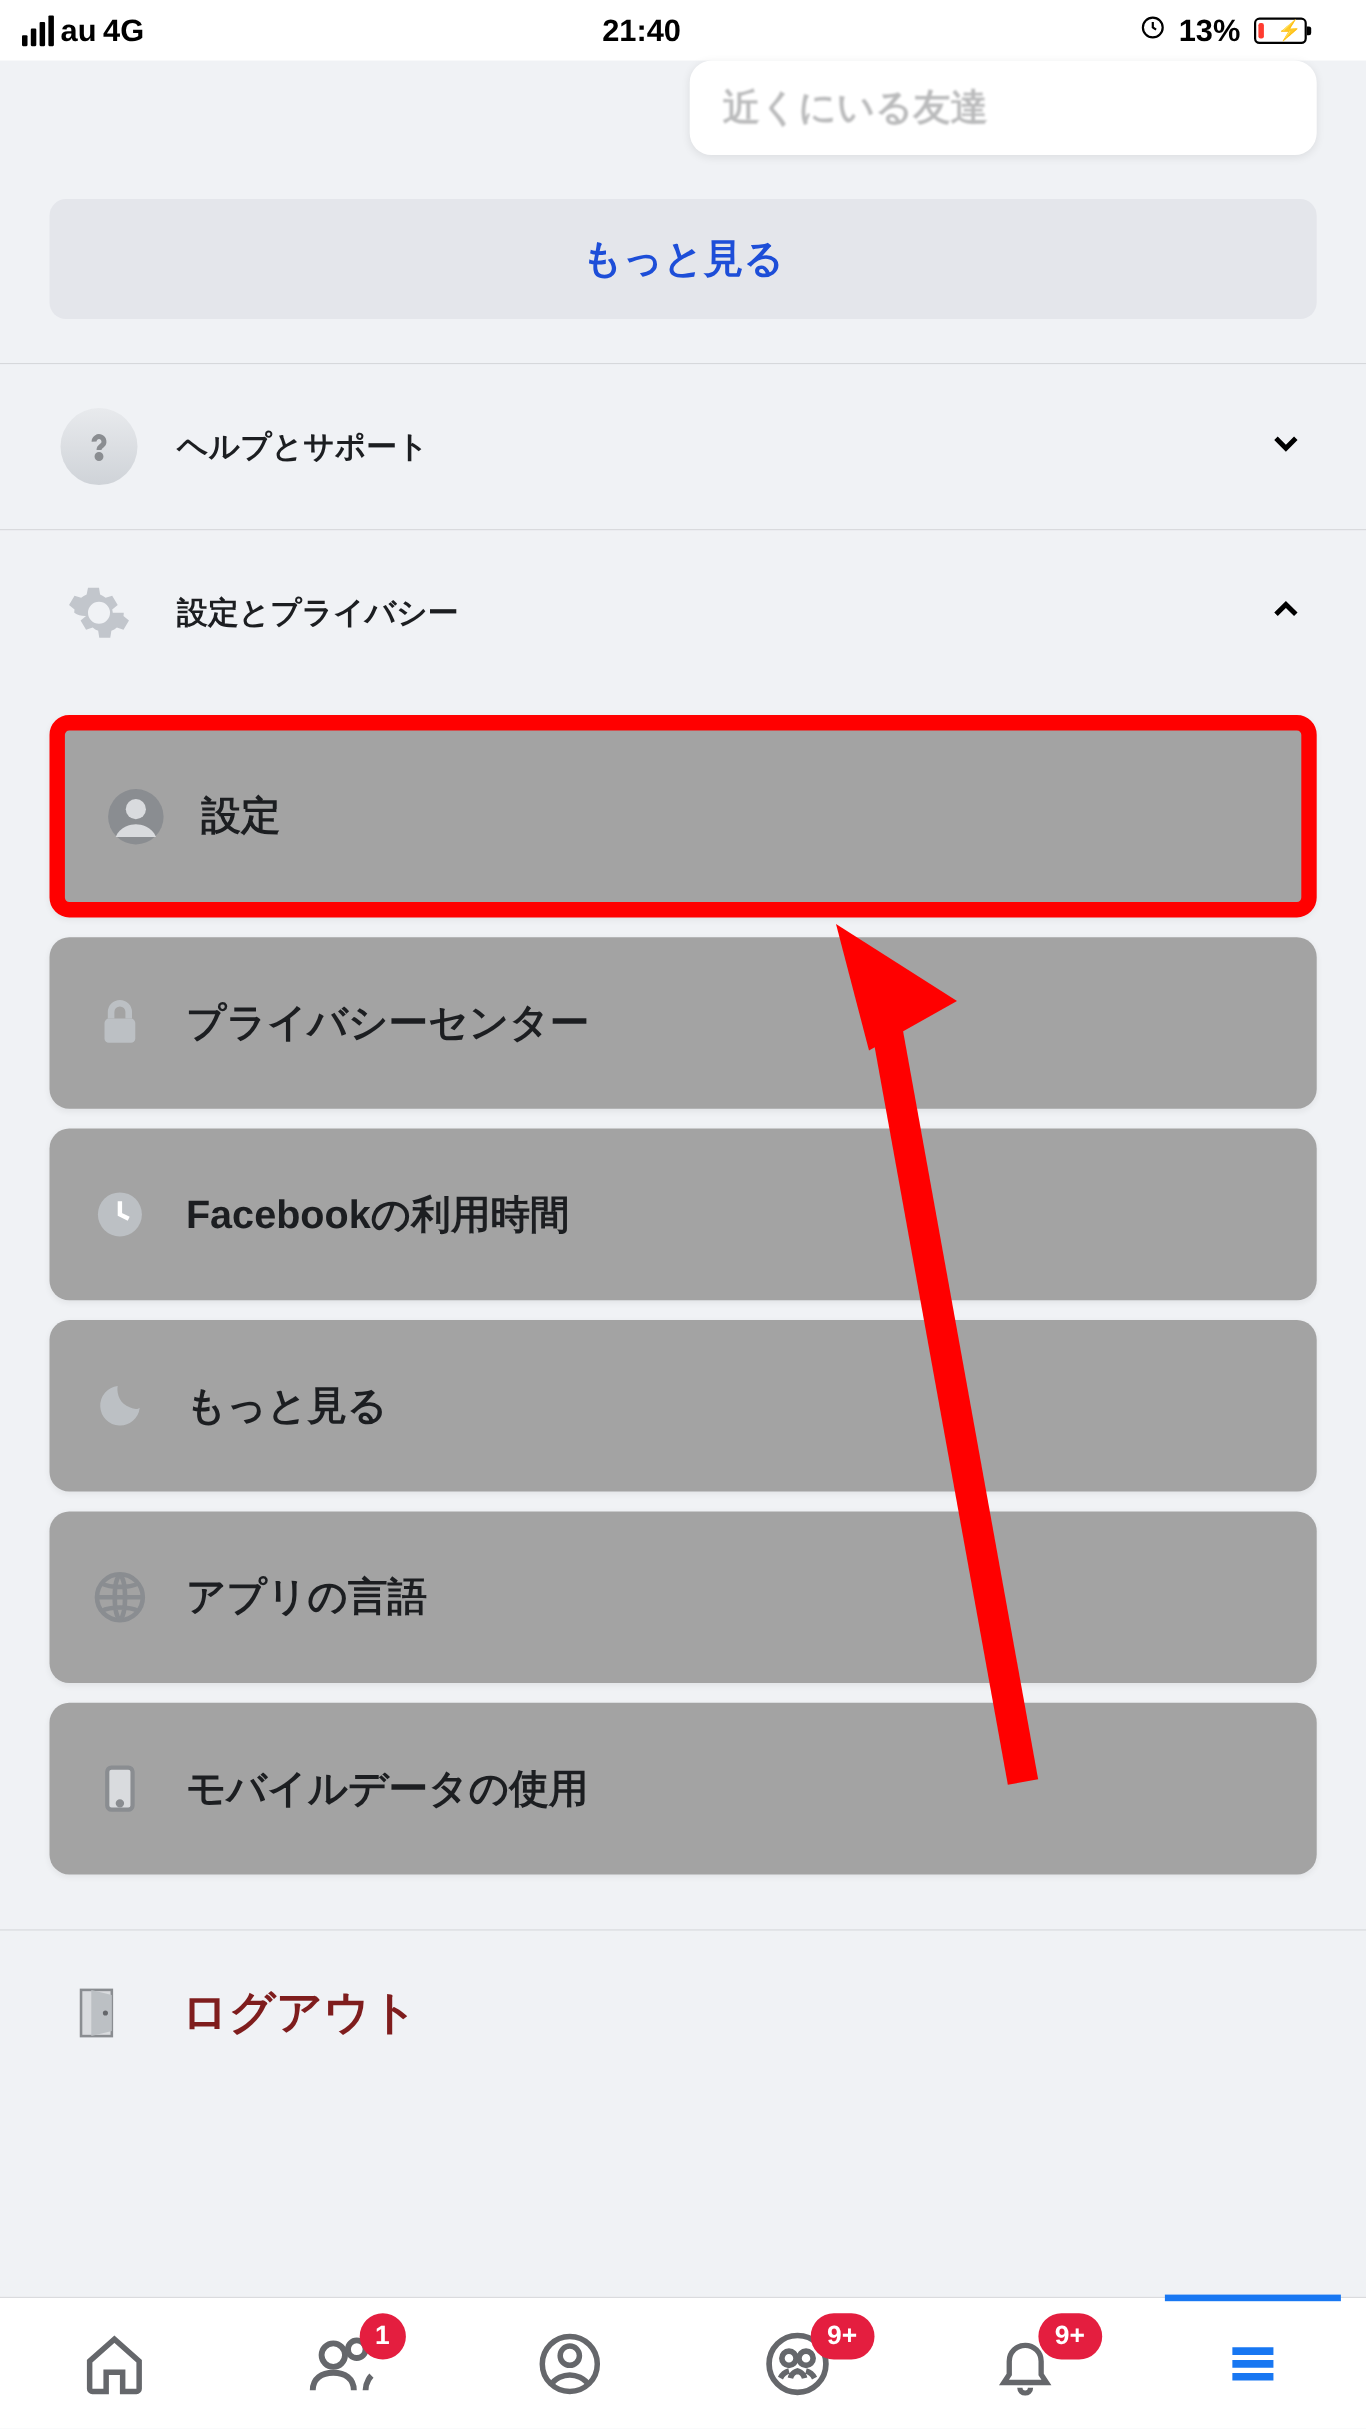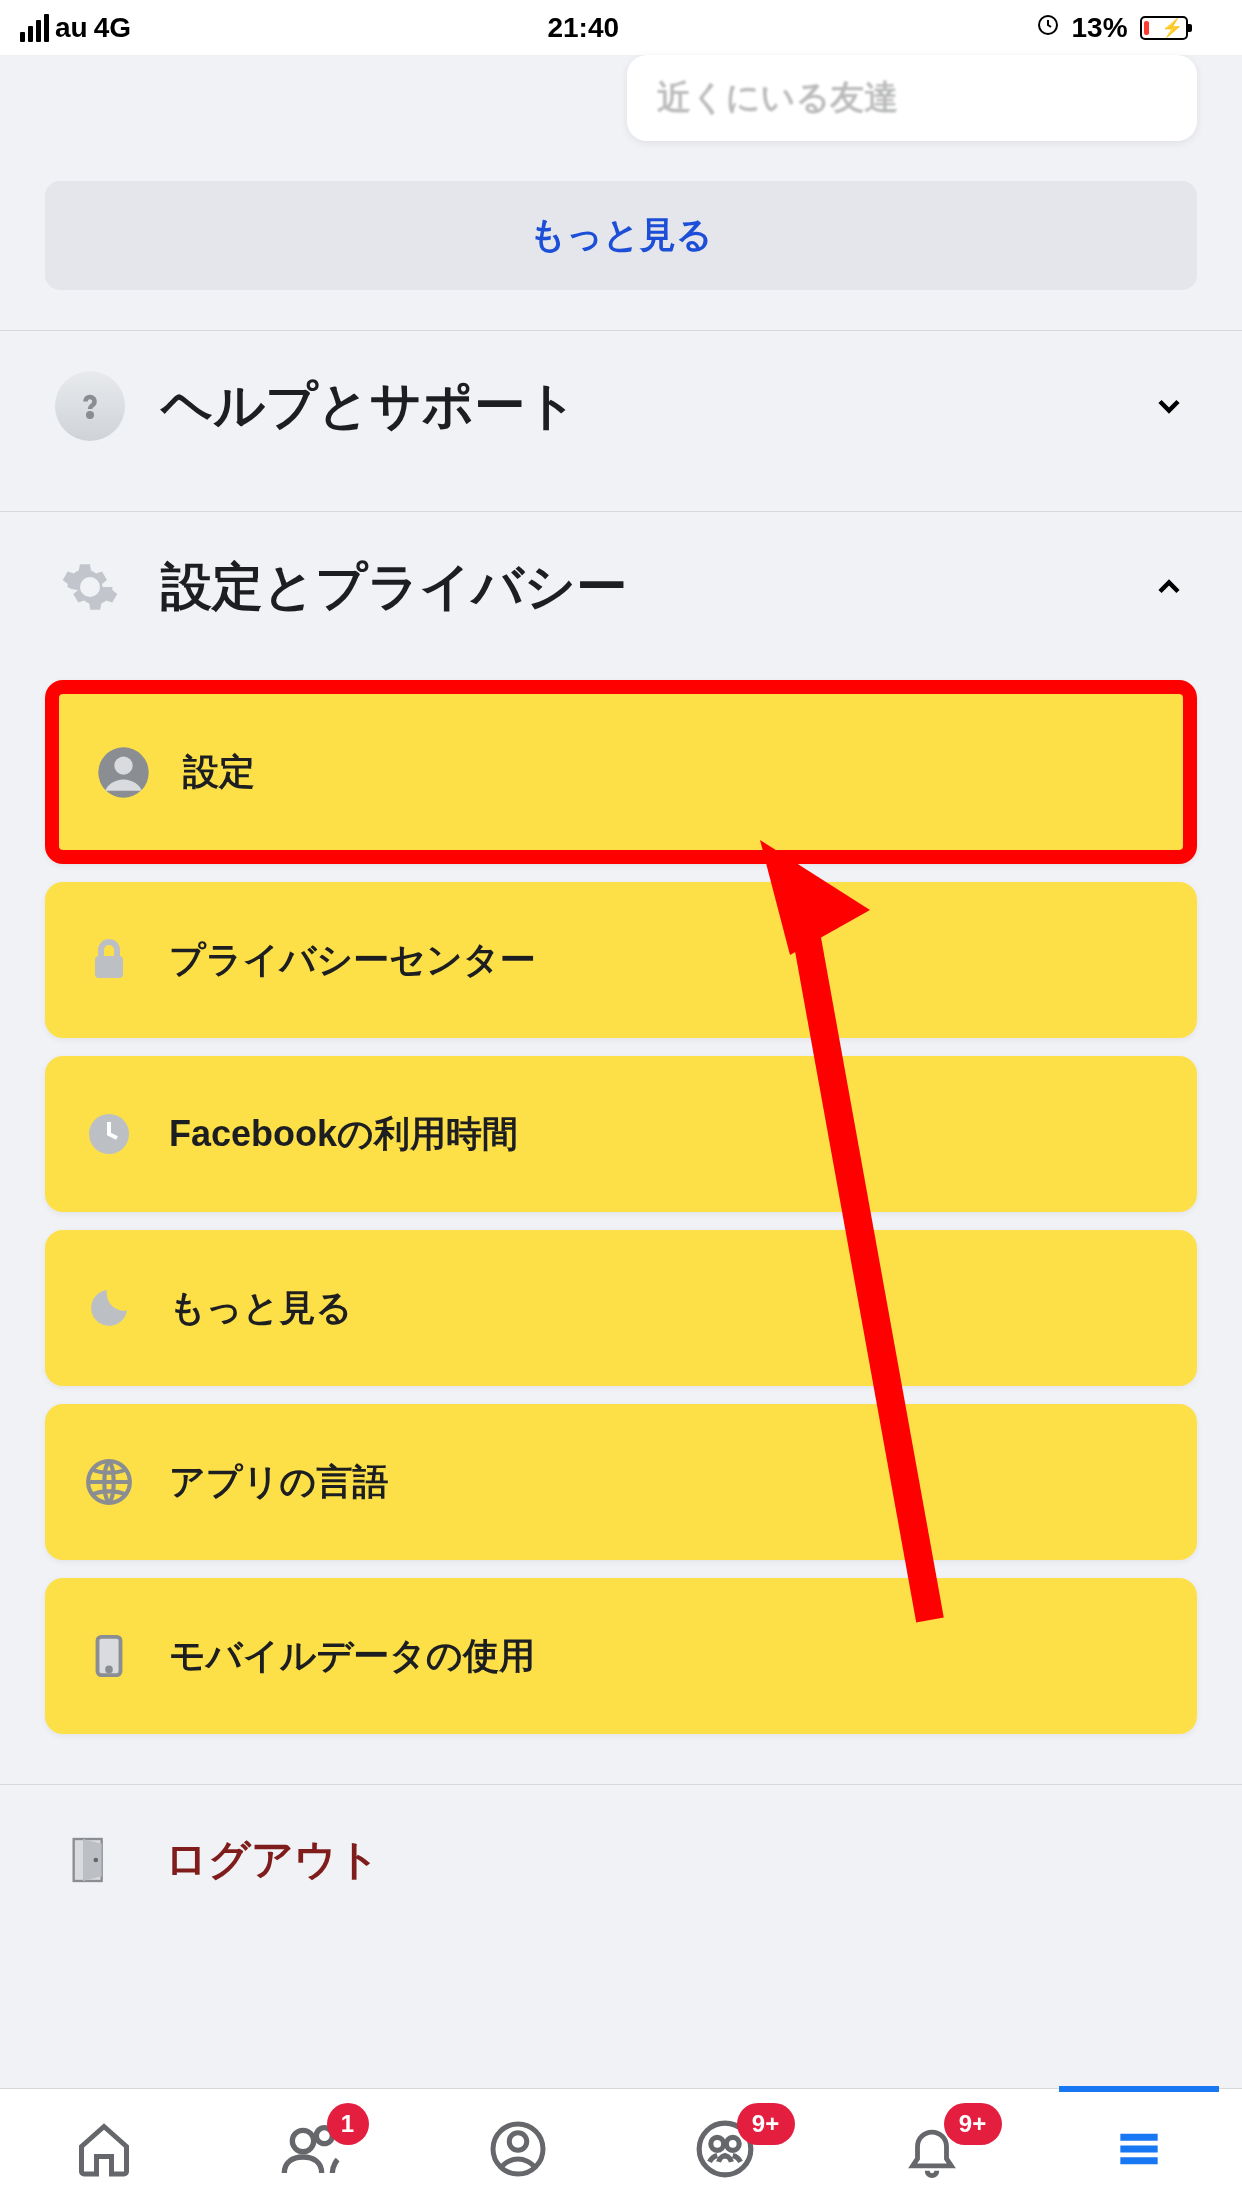--- a/index.html
+++ b/index.html
@@ -84,25 +84,24 @@
       font-weight: 700;
       color: #1d4ed8;
     }
 
     
     .section-row {
       display: flex;
       align-items: center;
       padding: 40px 55px;
       border-top: 1px solid #d6d8db;
-      font-size: 51px;
+      font-size: 28px;
       font-weight: 700;
       color: #1c1e21;
       position: relative;
-      margin-top: 30px;
     }
     .section-row .icon-circle {
       width: 70px;
       height: 70px;
       border-radius: 50%;
       background: linear-gradient(180deg, #e8eaed, #cfd3d8);
       display: flex;
       align-items: center;
       justify-content: center;
       margin-right: 36px;
@@ -110,21 +109,21 @@
     }
     .section-row .chev {
       position: absolute;
       right: 55px;
       color: #000;
     }
 
     
     .card {
       margin: 18px 45px 0 45px;
-      background: #fde047;
+      background: #a3a3a3;
       border-radius: 18px;
       box-shadow: 0 2px 6px rgba(0,0,0,0.06);
       display: flex;
       align-items: center;
       padding: 48px 34px;
       font-size: 36px;
       font-weight: 700;
       color: #1c1e21;
     }
     .card .card-icon {

